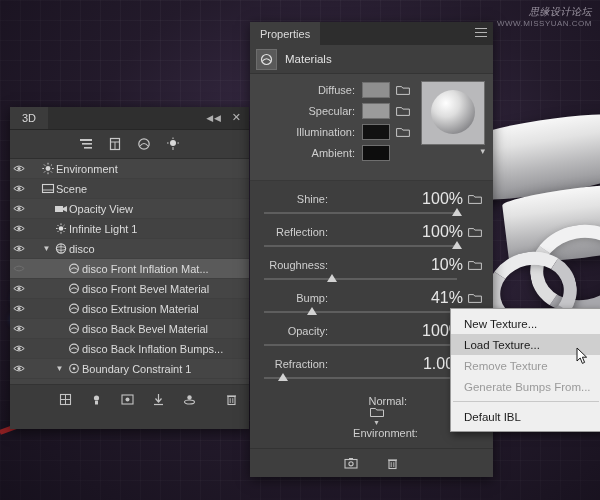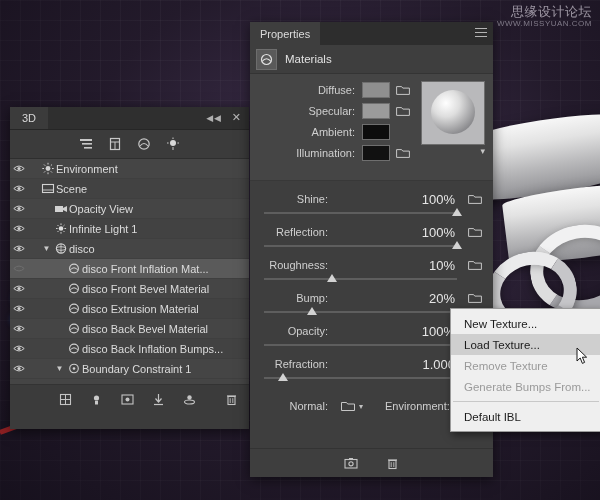--- a/index.html
+++ b/index.html
@@ -75,21 +75,21 @@
   .blue-dot.b2 { left: 12px; top: 316px; width: 7px; height: 7px; }
   .watermark {
     position: absolute;
     right: 8px; top: 6px;
     color: rgba(230,225,235,0.62);
     font-size: 9px;
     letter-spacing: 0.5px;
     text-align: right;
     line-height: 12px;
   }
-  .watermark .wm-top { font-size: 13px; }
+  .watermark .wm-top { font-size: 10px; font-style: italic; }
   .watermark .wm-bot { font-size: 8px; color: rgba(220,215,228,0.5); }
 
   
   .panel {
     position: absolute;
     background: #3d3d3d;
     box-shadow: 0 3px 12px rgba(0,0,0,0.55);
     color: #cfcfcf;
   }
   .panel-menu-btn {
@@ -284,23 +284,23 @@
   }
   .sl-top {
     display: flex; align-items: center;
     height: 16px;
   }
   .sl-top .lab {
     width: 72px; text-align: right; padding-right: 7px;
     color: #cfcfcf; font-size: 11px;
   }
   .sl-top .val {
-    color: #e6e6e6; font-size: 13px;
+    color: #e6e6e6; font-size: 16px;
     margin-left: auto;
-    padding-right: 12px;
+    padding-right: 4px;
   }
   .sl-top .fold { width: 16px; display: flex; justify-content: center; }
   .sl-track {
     position: relative;
     margin: 5px 26px 0 8px;
     height: 2px;
     background: #5e5e5e;
   }
   .sl-knob {
     position: absolute;
@@ -309,20 +309,21 @@
     border-left: 5px solid transparent;
     border-right: 5px solid transparent;
     border-bottom: 8px solid #d2d2d2;
     transform: translateX(-5px);
   }
   .row-normal {
     display: flex; align-items: center;
     height: 22px;
     padding-left: 6px;
     margin-top: 2px;
+    flex-direction: column;
   }
   .row-normal .lab { width: 72px; text-align: right; padding-right: 7px; color: #cfcfcf; }
   .row-normal .mini-caret { color: #c0c0c0; font-size: 8px; margin-left: 4px; }
   .row-normal .lab2 { margin-left: 22px; color: #cfcfcf; }
   #panel-props .props-footer {
     position: absolute;
     left: 0; right: 0; bottom: 0;
     height: 28px;
     background: #3e3e3e;
     border-top: 1px solid #333;
@@ -693,31 +694,31 @@
         <div class="swatch-row">
           <span class="lab">Specular:</span>
           <span class="swatch" style="background:#9b9b9b"></span>
           <span class="folder-btn">
             <svg width="14" height="11" viewBox="0 0 14 11">
               <path d="M0.6 1.6 h5 l1.2 1.5 H13.4 V9.4 H0.6 Z" fill="none" stroke="#c6c6c6" stroke-width="1"></path>
             </svg>
           </span>
         </div>
         <div class="swatch-row">
-          <span class="lab">Ambient:</span>
-          <span class="swatch" style="background:#0d0d0d"></span>
-        </div>
-        <div class="swatch-row">
           <span class="lab">Illumination:</span>
           <span class="swatch" style="background:#111111"></span>
           <span class="folder-btn">
             <svg width="14" height="11" viewBox="0 0 14 11">
               <path d="M0.6 1.6 h5 l1.2 1.5 H13.4 V9.4 H0.6 Z" fill="none" stroke="#c6c6c6" stroke-width="1"></path>
             </svg>
           </span>
+        </div>
+        <div class="swatch-row">
+          <span class="lab">Ambient:</span>
+          <span class="swatch" style="background:#0d0d0d"></span>
         </div>
       </div>
     <div class="sphere-preview">
       <div class="ball"></div>
     </div>
     <div class="sphere-caret">▾</div>
   </div>
 
   <div class="slider-block" id="slider-block">
       <div class="sl">
@@ -758,21 +759,21 @@
             </svg>
           </span>
         </div>
         <div class="sl-track">
           <span class="sl-knob" style="left:35%"></span>
         </div>
       </div>
       <div class="sl">
         <div class="sl-top">
           <span class="lab">Bump:</span>
-          <span class="val">20%</span>
+          <span class="val">41%</span>
           <span class="fold">
             <svg width="14" height="11" viewBox="0 0 14 11">
               <path d="M0.6 1.6 h5 l1.2 1.5 H13.4 V9.4 H0.6 Z" fill="none" stroke="#c6c6c6" stroke-width="1"></path>
             </svg>
           </span>
         </div>
         <div class="sl-track">
           <span class="sl-knob" style="left:25%"></span>
         </div>
       </div>

